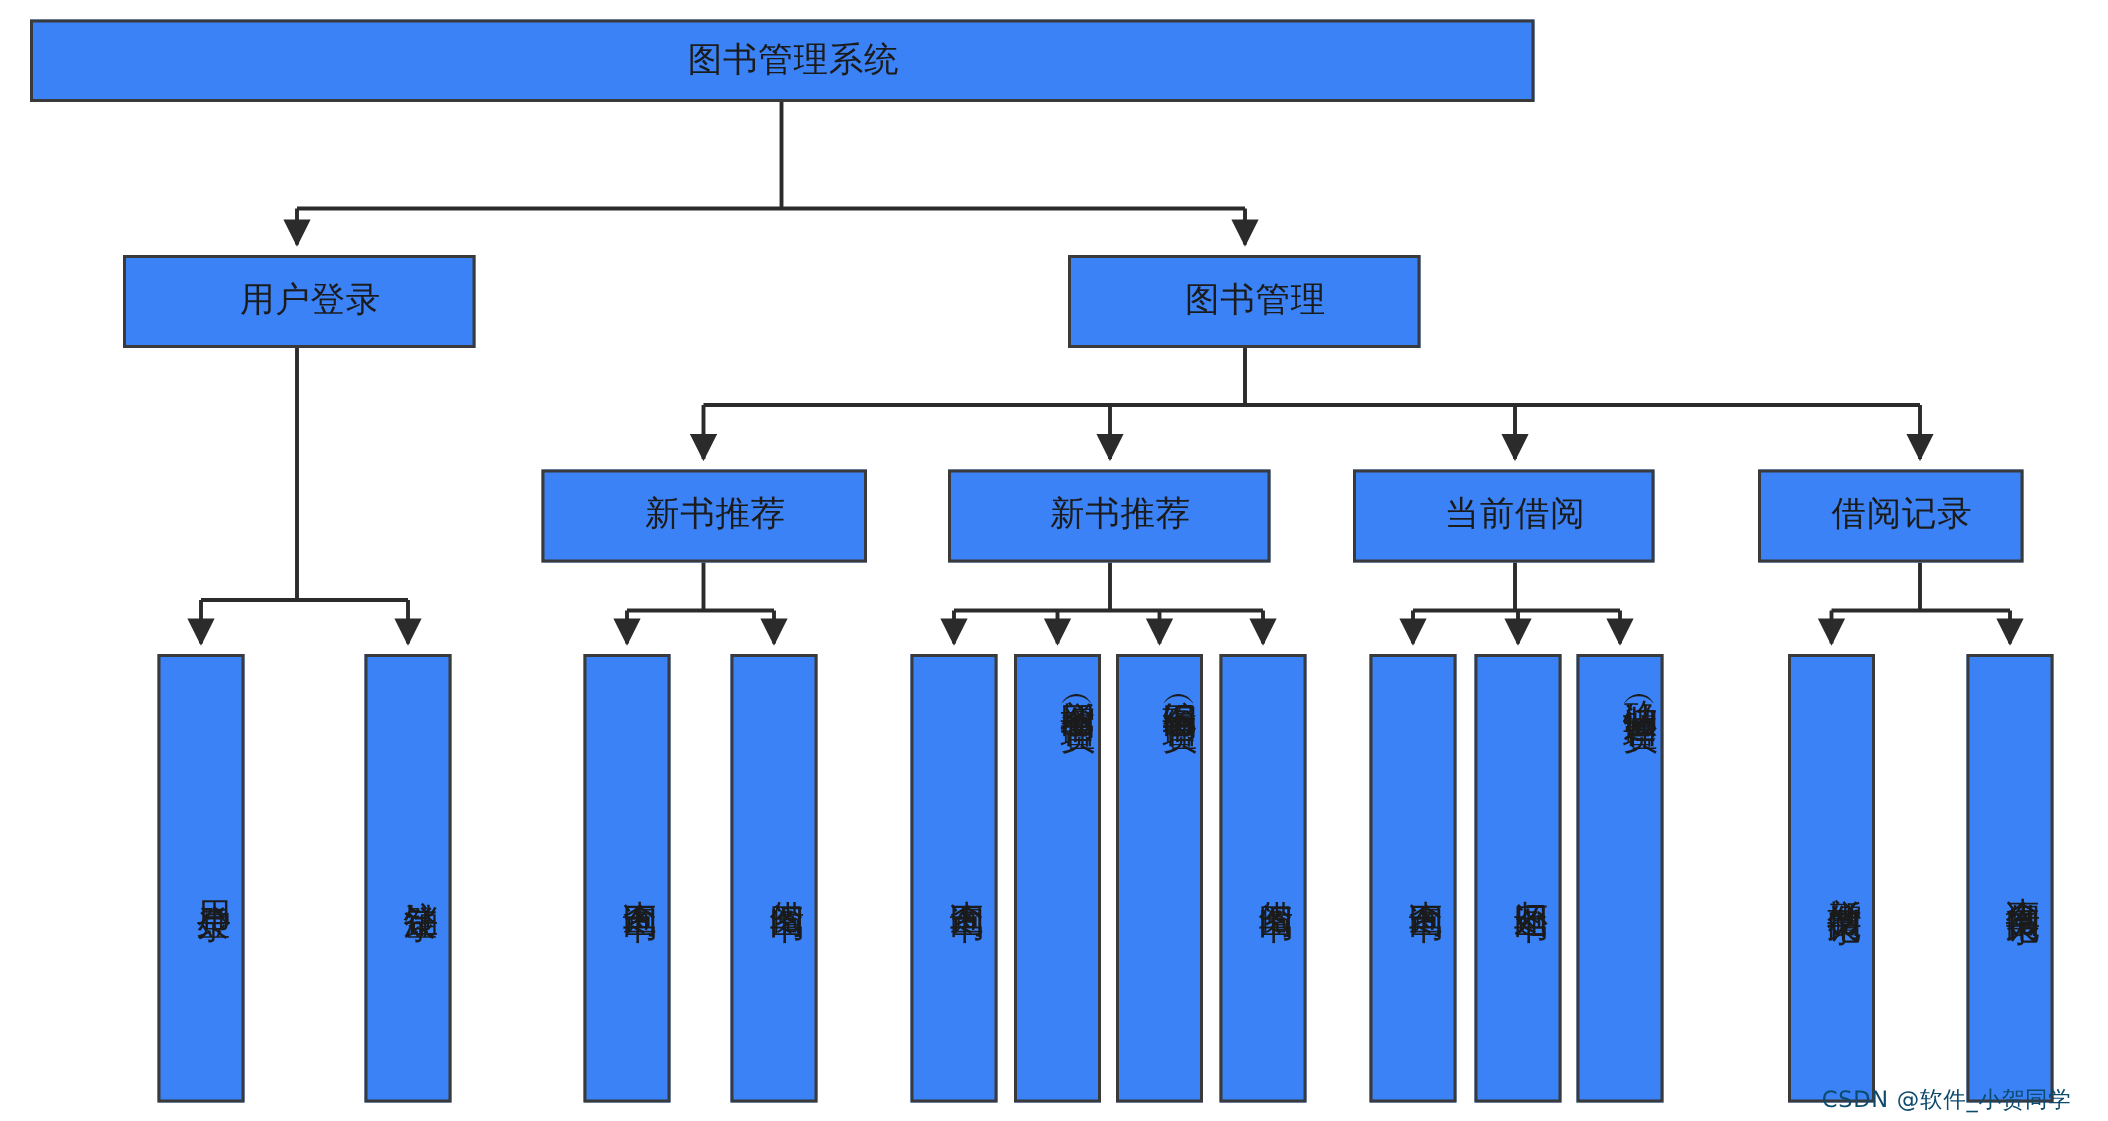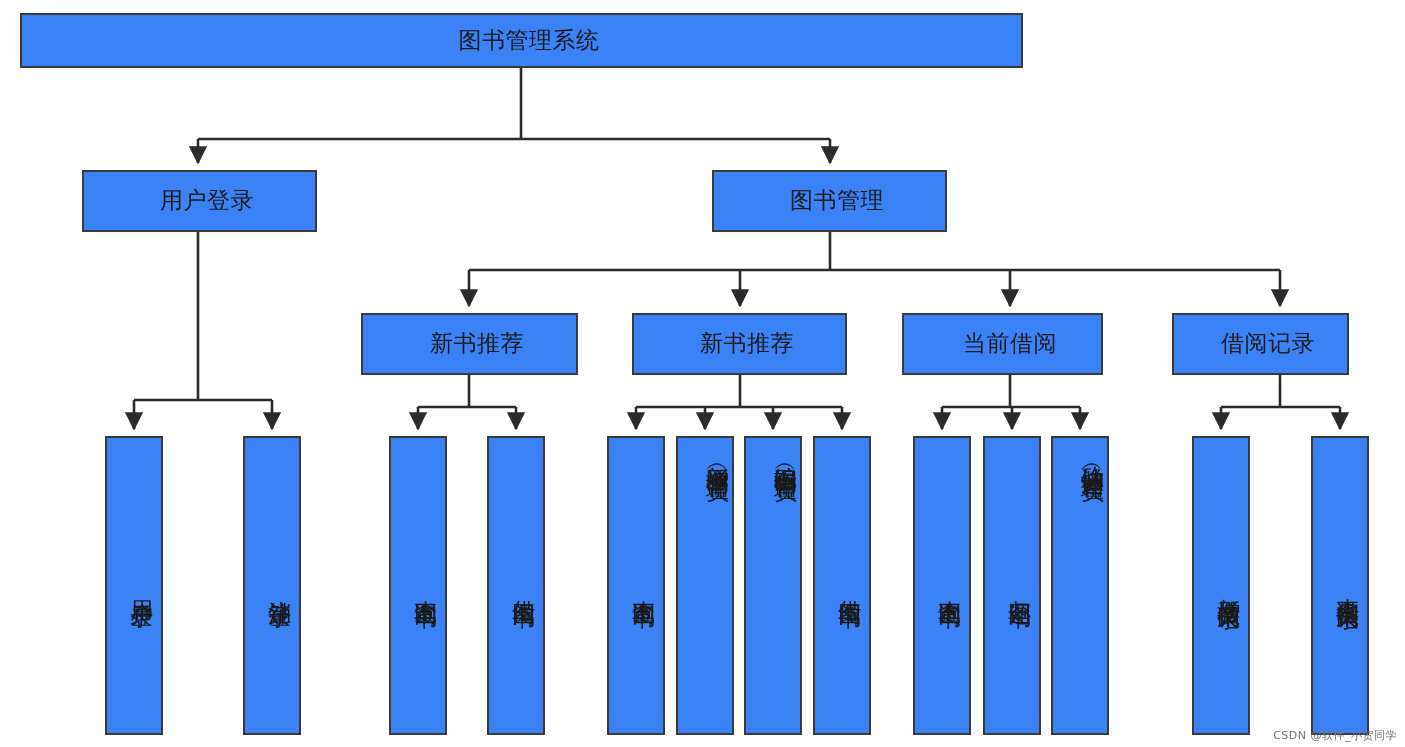--- a/index.html
+++ b/index.html
@@ -60,24 +60,24 @@
   #connectors {
     position: absolute;
     left: 0;
     top: 0;
     width: 1405px;
     height: 747px;
     pointer-events: none;
   }
   #watermark {
     position: absolute;
-    right: 8px;
+    right: 24px;
     bottom: 4px;
-    font-size: 11px;
-    color: #737373;
+    font-size: 15px;
+    color: #0c4a6e;
     white-space: nowrap;
     letter-spacing: 0.5px;
   }
 </style>
 </head>
 <body>
 
 <div id="diagram-root">
 
   <svg id="connectors" viewBox="0 0 1405 747" width="1405" height="747" xmlns="http://www.w3.org/2000/svg">

